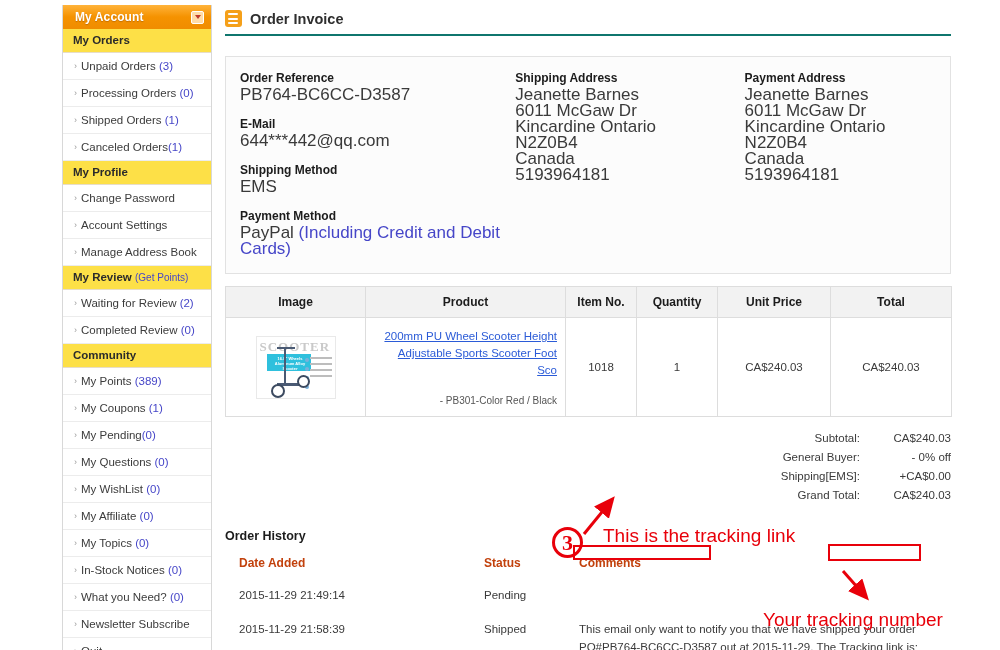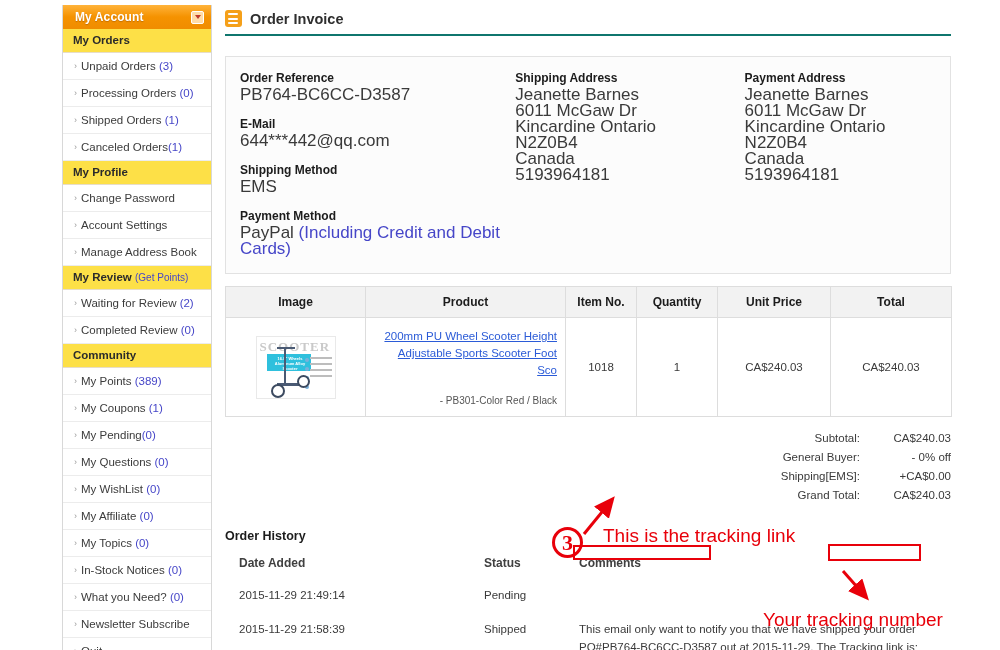--- a/index.html
+++ b/index.html
@@ -260,21 +260,21 @@
   #hist-table {
     margin-top: 13px;
     width: 100%;
     border-collapse: collapse;
     table-layout: fixed;
   }
   #hist-table th {
     text-align: left;
     font-size: 12px;
     font-weight: bold;
-    color: #404040;
+    color: #c2410c;
     padding: 0 0 16px 0;
   }
   #hist-table td {
     text-align: left;
     font-size: 11.5px;
     color: #3a3a3a;
     vertical-align: top;
     padding: 0 0 16px 0;
     line-height: 18px;
   }

